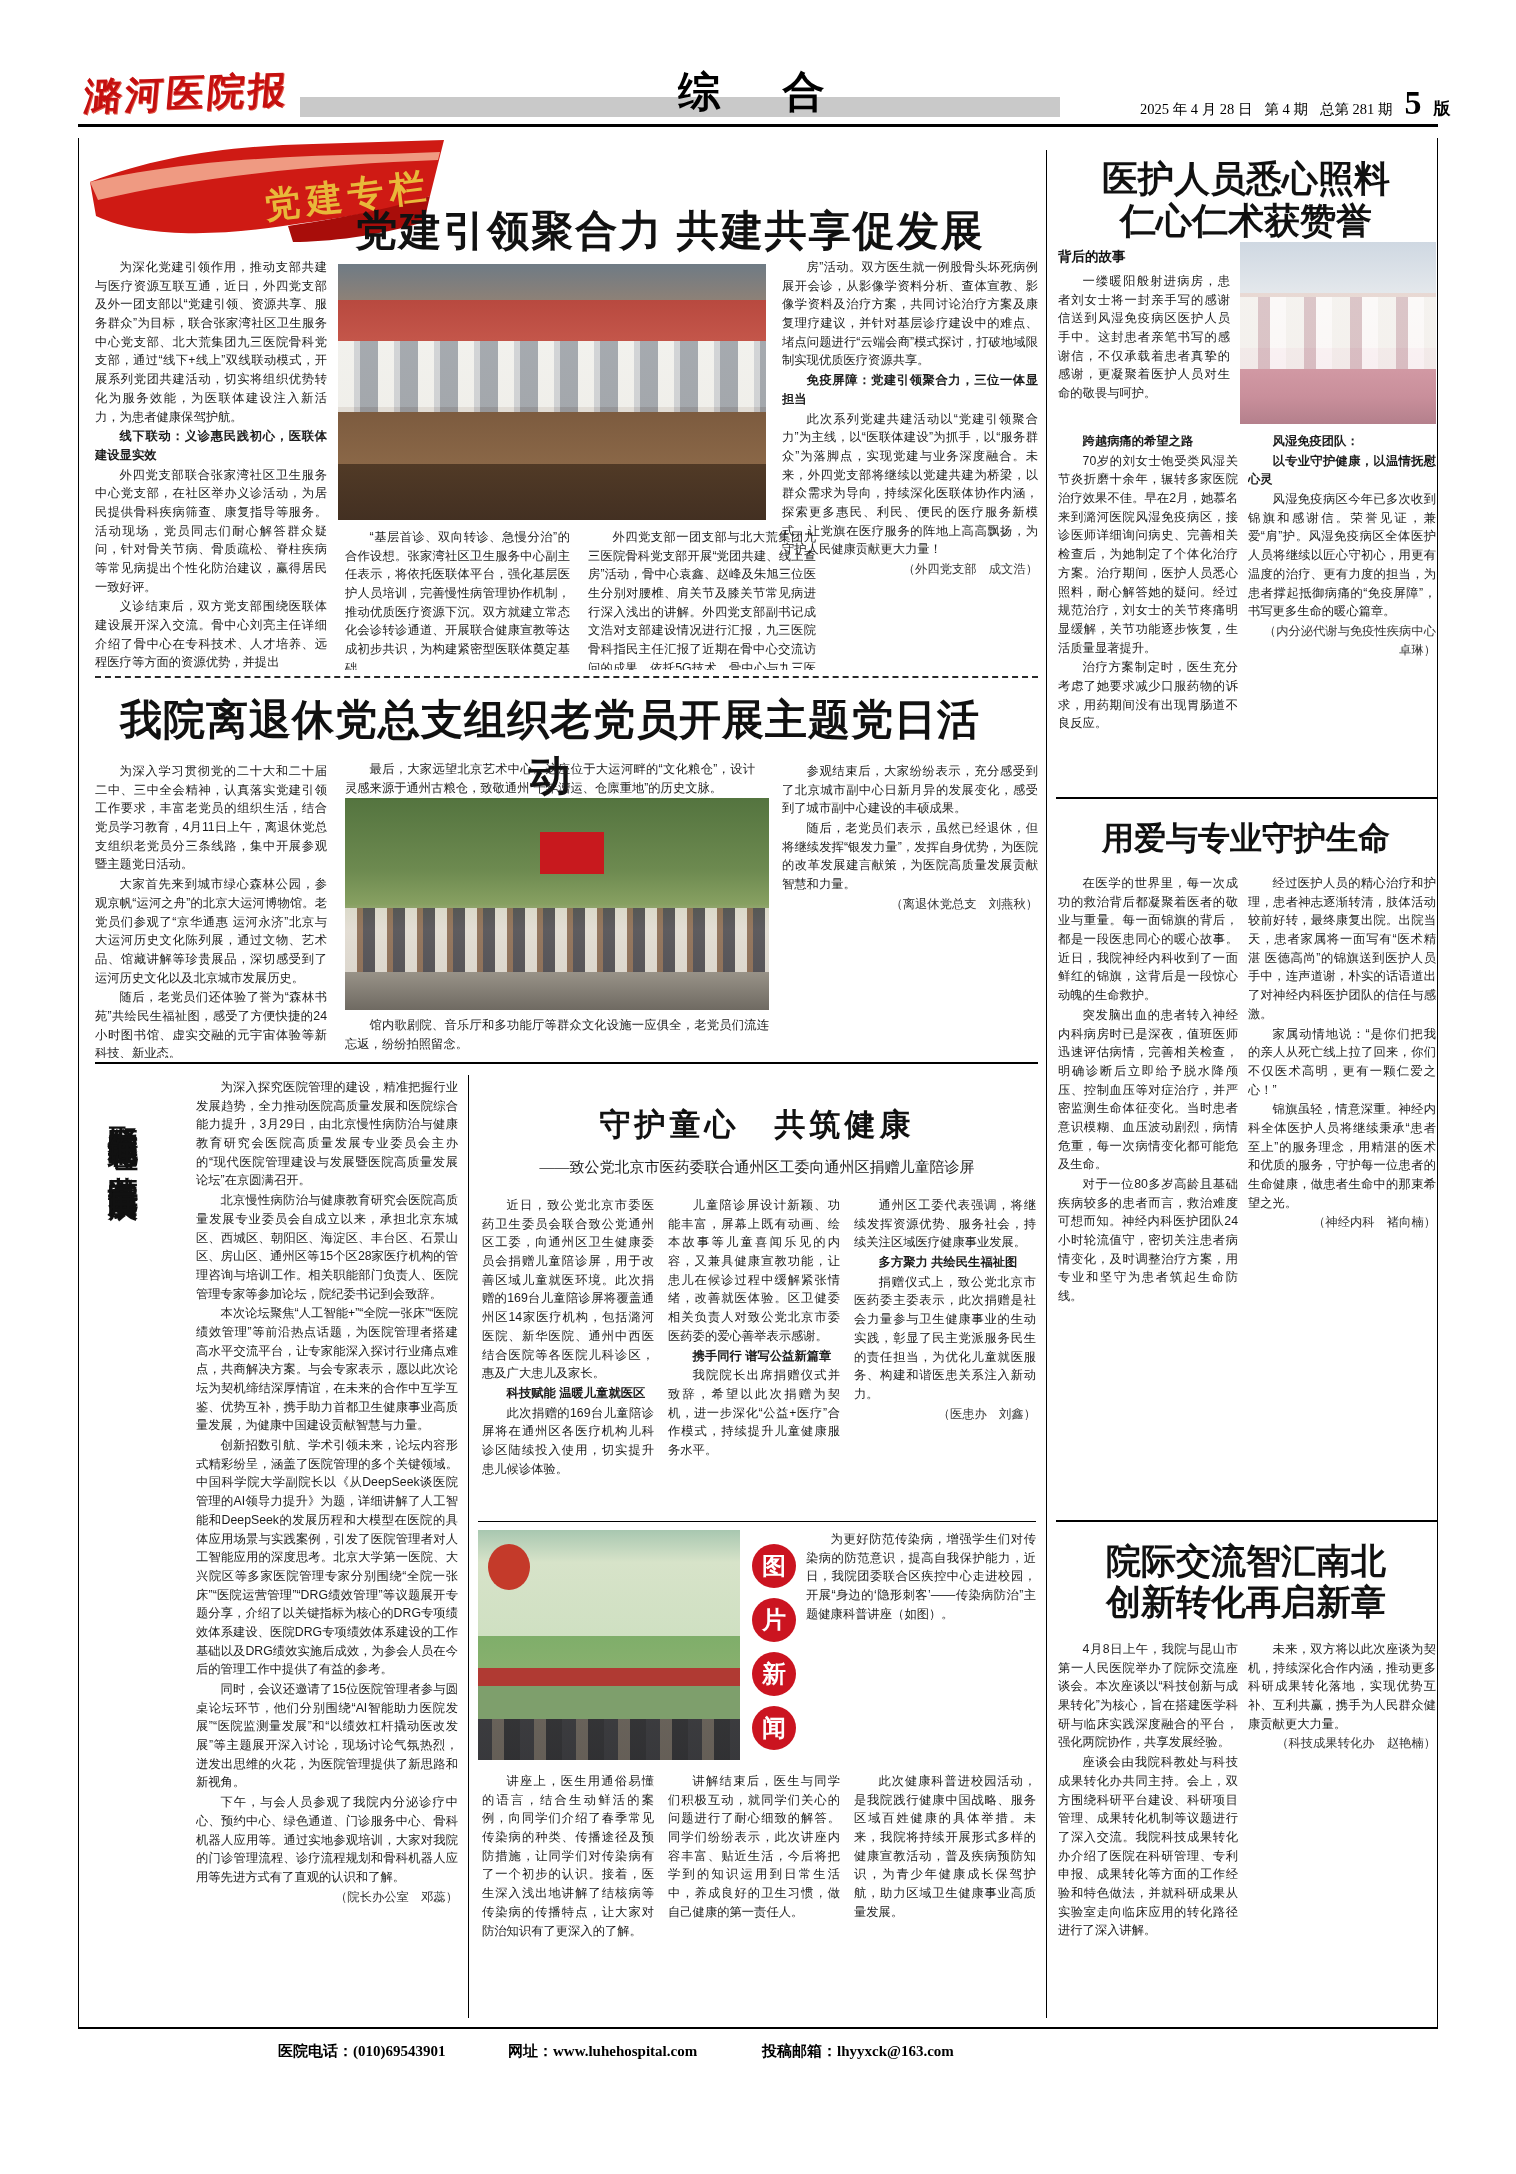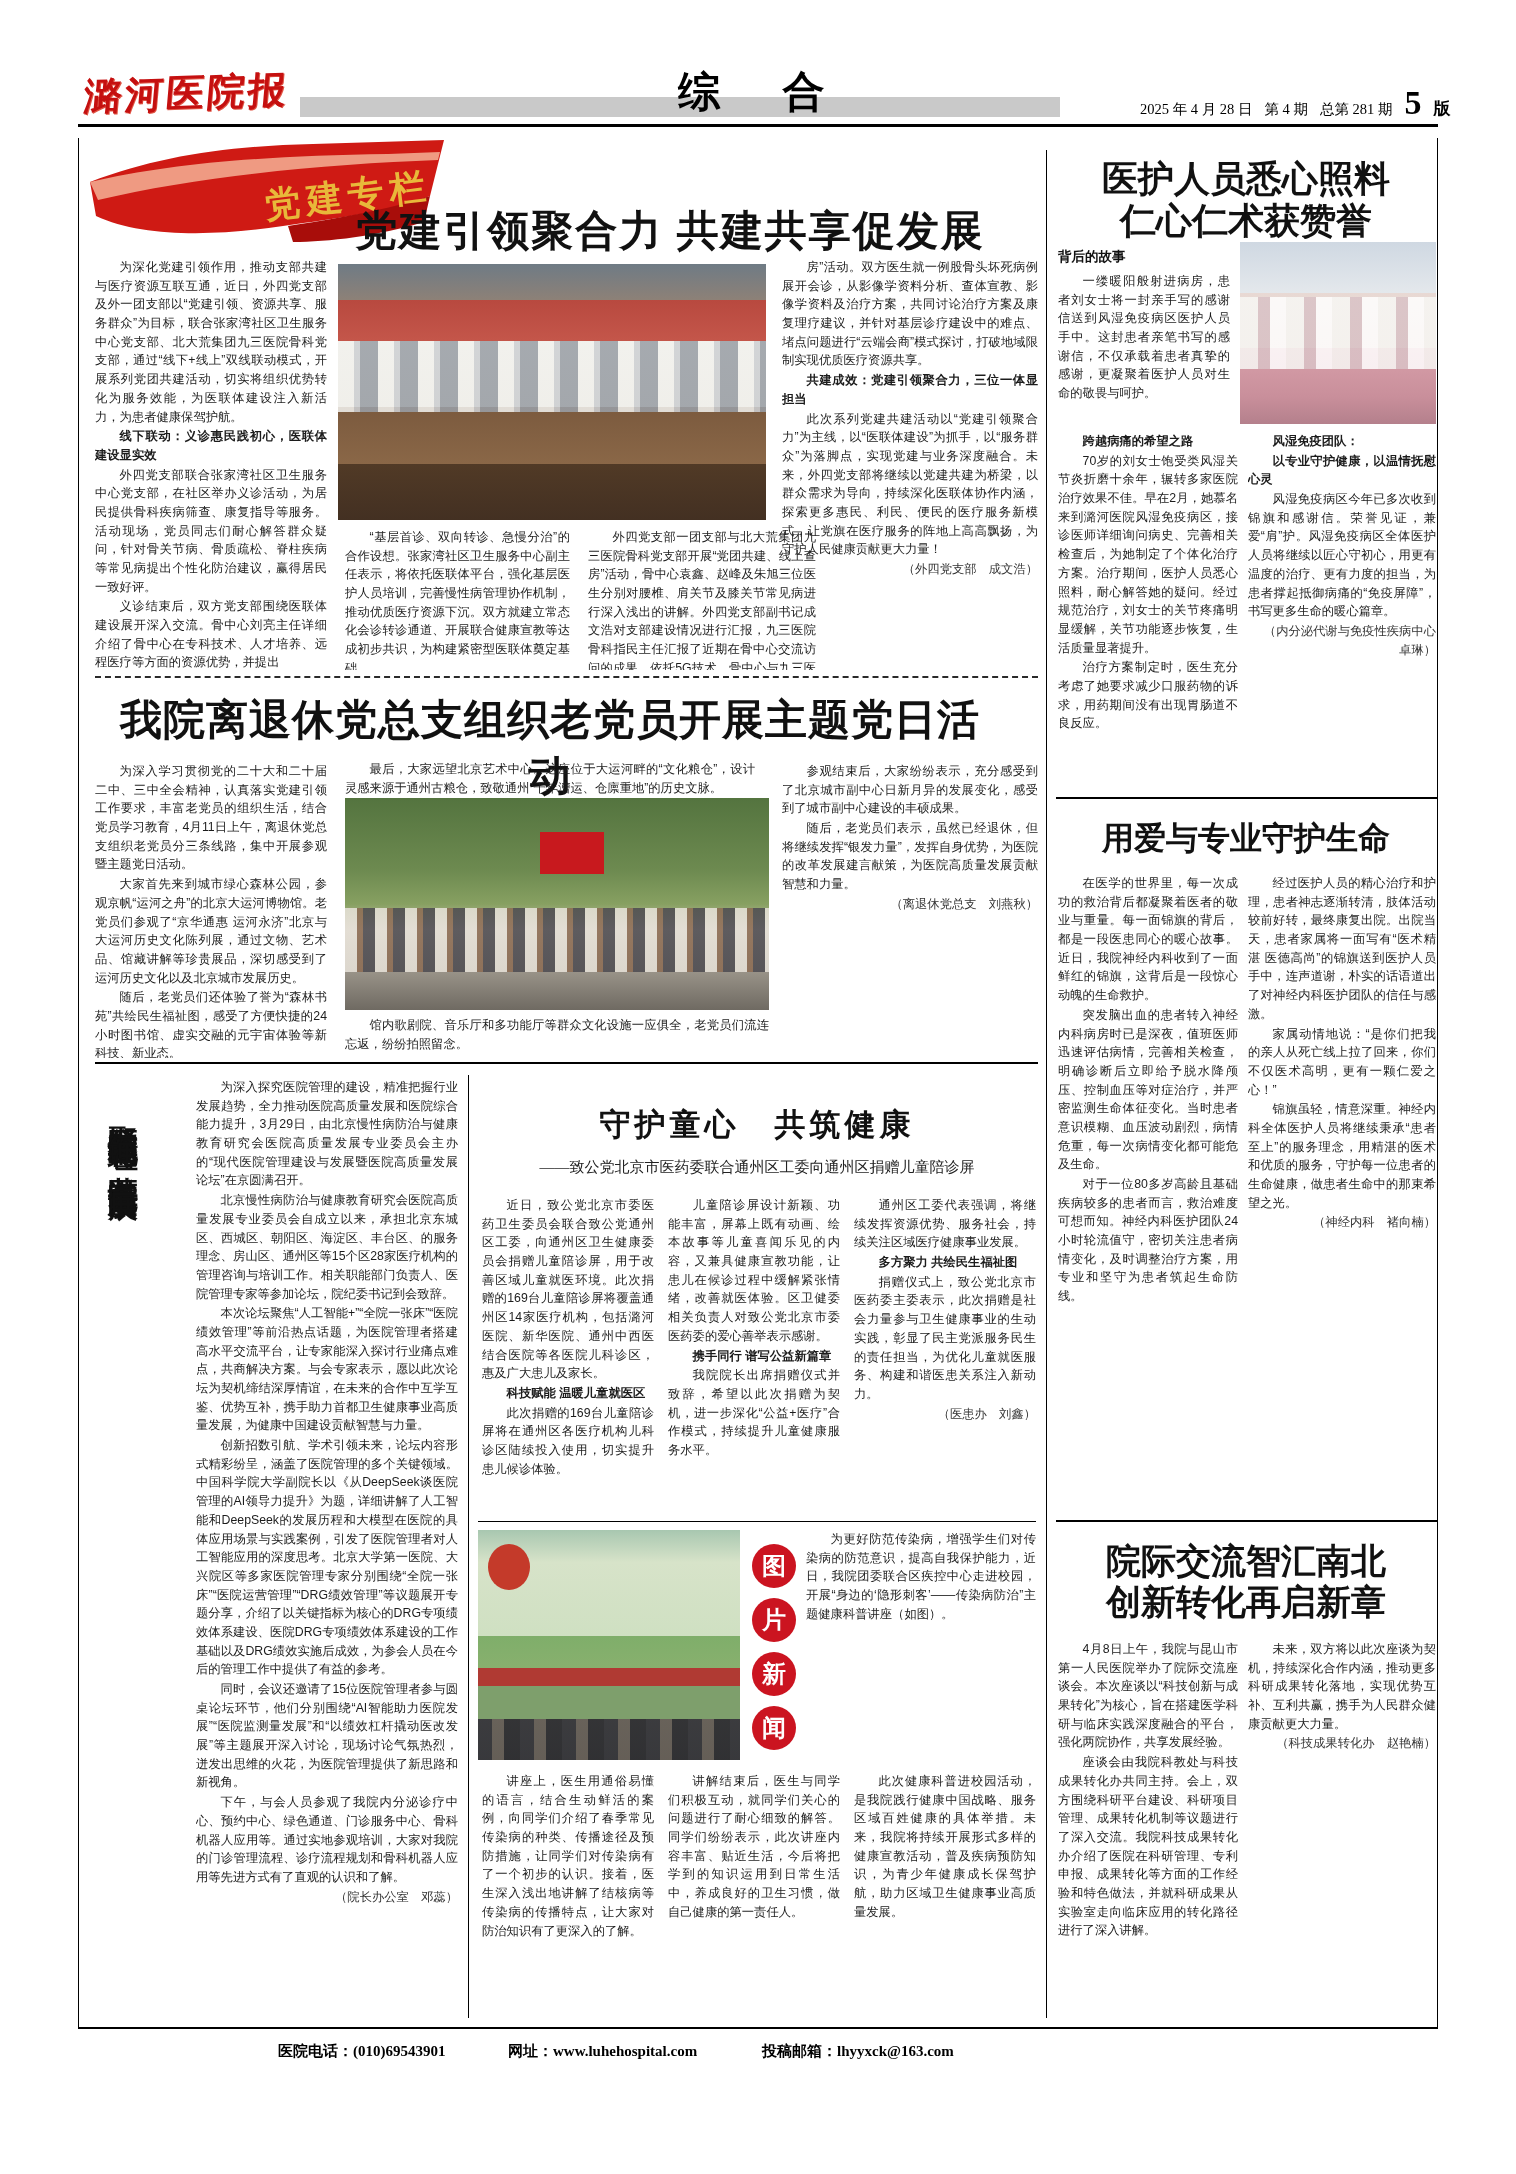--- a/index.html
+++ b/index.html
@@ -89,21 +89,21 @@
   </div>
 
   <div class="col" style="left:345px;top:528px;width:225px;height:142px;">
       <p class="">“基层首诊、双向转诊、急慢分治”的合作设想。张家湾社区卫生服务中心副主任表示，将依托医联体平台，强化基层医护人员培训，完善慢性病管理协作机制，推动优质医疗资源下沉。双方就建立常态化会诊转诊通道、开展联合健康宣教等达成初步共识，为构建紧密型医联体奠定基础。</p>
     </div>
   <div class="col" style="left:588px;top:528px;width:228px;height:142px;">
       <p class="">外四党支部一团支部与北大荒集团九三医院骨科党支部开展“党团共建、线上查房”活动，骨中心袁鑫、赵峰及朱旭三位医生分别对腰椎、肩关节及膝关节常见病进行深入浅出的讲解。外四党支部副书记成文浩对支部建设情况进行汇报，九三医院骨科指民主任汇报了近期在骨中心交流访问的成果。依托5G技术，骨中心与九三医院骨科同步开展“线上联合查</p>
     </div>
   <div class="col" style="left:782px;top:258px;width:256px;height:412px;">
       <p class="">房”活动。双方医生就一例股骨头坏死病例展开会诊，从影像学资料分析、查体宣教、影像学资料及治疗方案，共同讨论治疗方案及康复理疗建议，并针对基层诊疗建设中的难点、堵点问题进行“云端会商”模式探讨，打破地域限制实现优质医疗资源共享。</p>
-      <p class="b">共建成效：党建引领聚合力，三位一体显担当</p>
+      <p class="b">免疫屏障：党建引领聚合力，三位一体显担当</p>
       <p class="">此次系列党建共建活动以“党建引领聚合力”为主线，以“医联体建设”为抓手，以“服务群众”为落脚点，实现党建与业务深度融合。未来，外四党支部将继续以党建共建为桥梁，以群众需求为导向，持续深化医联体协作内涵，探索更多惠民、利民、便民的医疗服务新模式，让党旗在医疗服务的阵地上高高飘扬，为守护人民健康贡献更大力量！</p>
       <p class=" r">（外四党支部　成文浩）</p>
     </div>
 
   <div class="dashed" style="left:95px;top:676px;width:943px;"></div>
 
   <div class="headline2">我院离退休党总支组织老党员开展主题党日活动</div>
 
   <div class="col" style="left:95px;top:762px;width:232px;height:296px;">
       <p class="">为深入学习贯彻党的二十大和二十届二中、三中全会精神，认真落实党建引领工作要求，丰富老党员的组织生活，结合党员学习教育，4月11日上午，离退休党总支组织老党员分三条线路，集中开展参观暨主题党日活动。</p>
@@ -127,21 +127,21 @@
       <p class="">参观结束后，大家纷纷表示，充分感受到了北京城市副中心日新月异的发展变化，感受到了城市副中心建设的丰硕成果。</p>
       <p class="">随后，老党员们表示，虽然已经退休，但将继续发挥“银发力量”，发挥自身优势，为医院的改革发展建言献策，为医院高质量发展贡献智慧和力量。</p>
       <p class=" r">（离退休党总支　刘燕秋）</p>
     </div>
 
   <div class="rule" style="left:95px;top:1062px;width:943px;height:2px;"></div>
 
   <div class="vtitle">聚焦医院精细化管理　共谋医院高质量发展</div>
   <div class="col" style="left:196px;top:1078px;width:262px;height:938px;">
       <p class="">为深入探究医院管理的建设，精准把握行业发展趋势，全力推动医院高质量发展和医院综合能力提升，3月29日，由北京慢性病防治与健康教育研究会医院高质量发展专业委员会主办的“现代医院管理建设与发展暨医院高质量发展论坛”在京圆满召开。</p>
-      <p class="">北京慢性病防治与健康教育研究会医院高质量发展专业委员会自成立以来，承担北京东城区、西城区、朝阳区、海淀区、丰台区、的服务理念、房山区、通州区等15个区28家医疗机构的管理咨询与培训工作。相关职能部门负责人、医院管理专家等参加论坛，院纪委书记到会致辞。</p>
+      <p class="">北京慢性病防治与健康教育研究会医院高质量发展专业委员会自成立以来，承担北京东城区、西城区、朝阳区、海淀区、丰台区、石景山区、房山区、通州区等15个区28家医疗机构的管理咨询与培训工作。相关职能部门负责人、医院管理专家等参加论坛，院纪委书记到会致辞。</p>
       <p class="">本次论坛聚焦“人工智能+”“全院一张床”“医院绩效管理”等前沿热点话题，为医院管理者搭建高水平交流平台，让专家能深入探讨行业痛点难点，共商解决方案。与会专家表示，愿以此次论坛为契机缔结深厚情谊，在未来的合作中互学互鉴、优势互补，携手助力首都卫生健康事业高质量发展，为健康中国建设贡献智慧与力量。</p>
       <p class="">创新招数引航、学术引领未来，论坛内容形式精彩纷呈，涵盖了医院管理的多个关键领域。中国科学院大学副院长以《从DeepSeek谈医院管理的AI领导力提升》为题，详细讲解了人工智能和DeepSeek的发展历程和大模型在医院的具体应用场景与实践案例，引发了医院管理者对人工智能应用的深度思考。北京大学第一医院、大兴院区等多家医院管理专家分别围绕“全院一张床”“医院运营管理”“DRG绩效管理”等议题展开专题分享，介绍了以关键指标为核心的DRG专项绩效体系建设、医院DRG专项绩效体系建设的工作基础以及DRG绩效实施后成效，为参会人员在今后的管理工作中提供了有益的参考。</p>
       <p class="">同时，会议还邀请了15位医院管理者参与圆桌论坛环节，他们分别围绕“AI智能助力医院发展”“医院监测量发展”和“以绩效杠杆撬动医改发展”等主题展开深入讨论，现场讨论气氛热烈，迸发出思维的火花，为医院管理提供了新思路和新视角。</p>
       <p class="">下午，与会人员参观了我院内分泌诊疗中心、预约中心、绿色通道、门诊服务中心、骨科机器人应用等。通过实地参观培训，大家对我院的门诊管理流程、诊疗流程规划和骨科机器人应用等先进方式有了直观的认识和了解。</p>
       <p class=" r">（院长办公室　邓蕊）</p>
     </div>
   <div class="vline" style="left:468px;top:1075px;height:943px;"></div>
 
   <div class="ctitle">守护童心　共筑健康</div>
   <div class="csub">——致公党北京市医药委联合通州区工委向通州区捐赠儿童陪诊屏</div>

